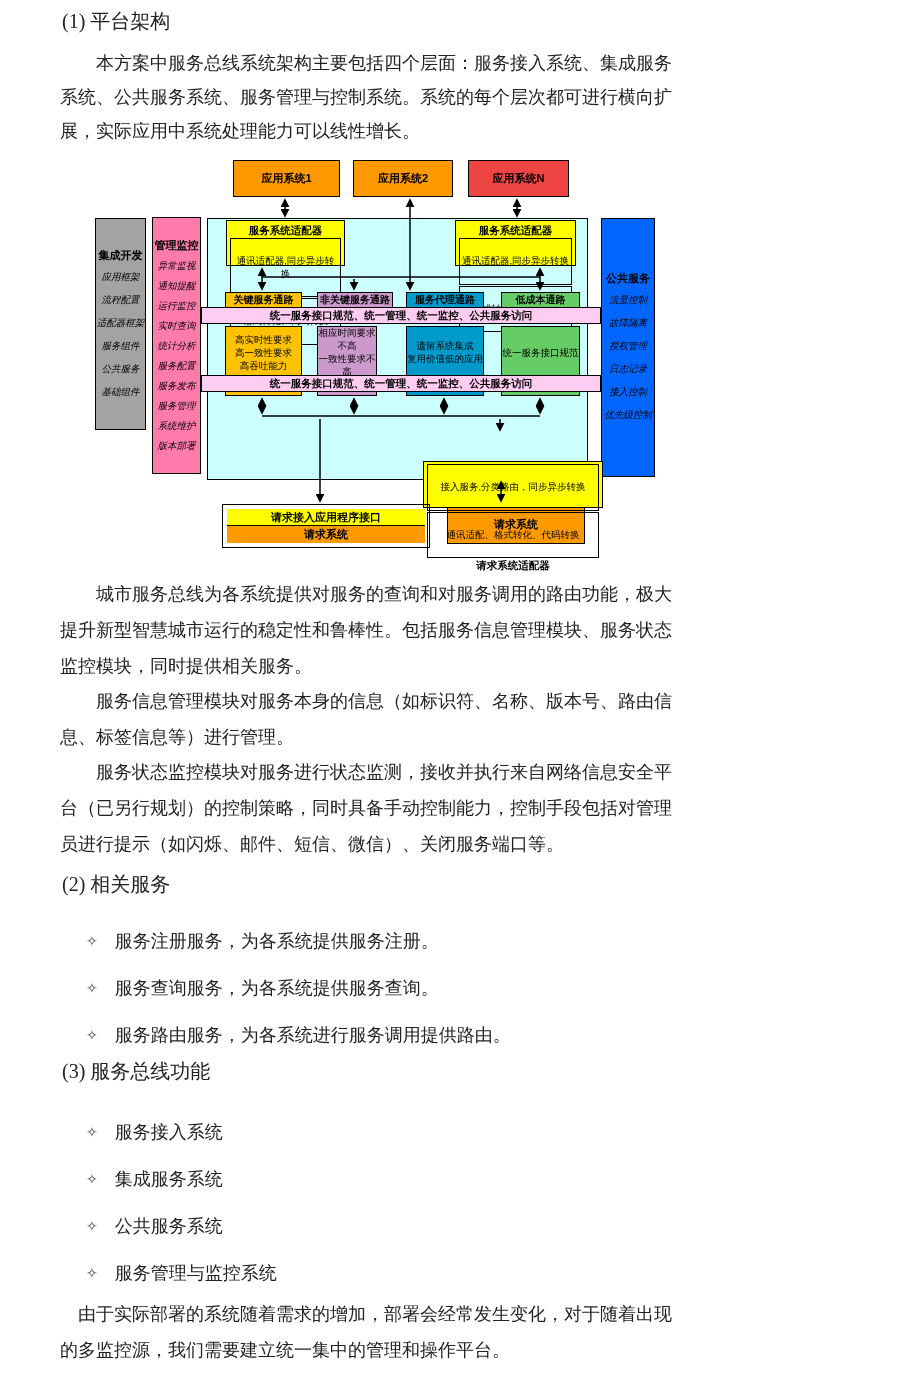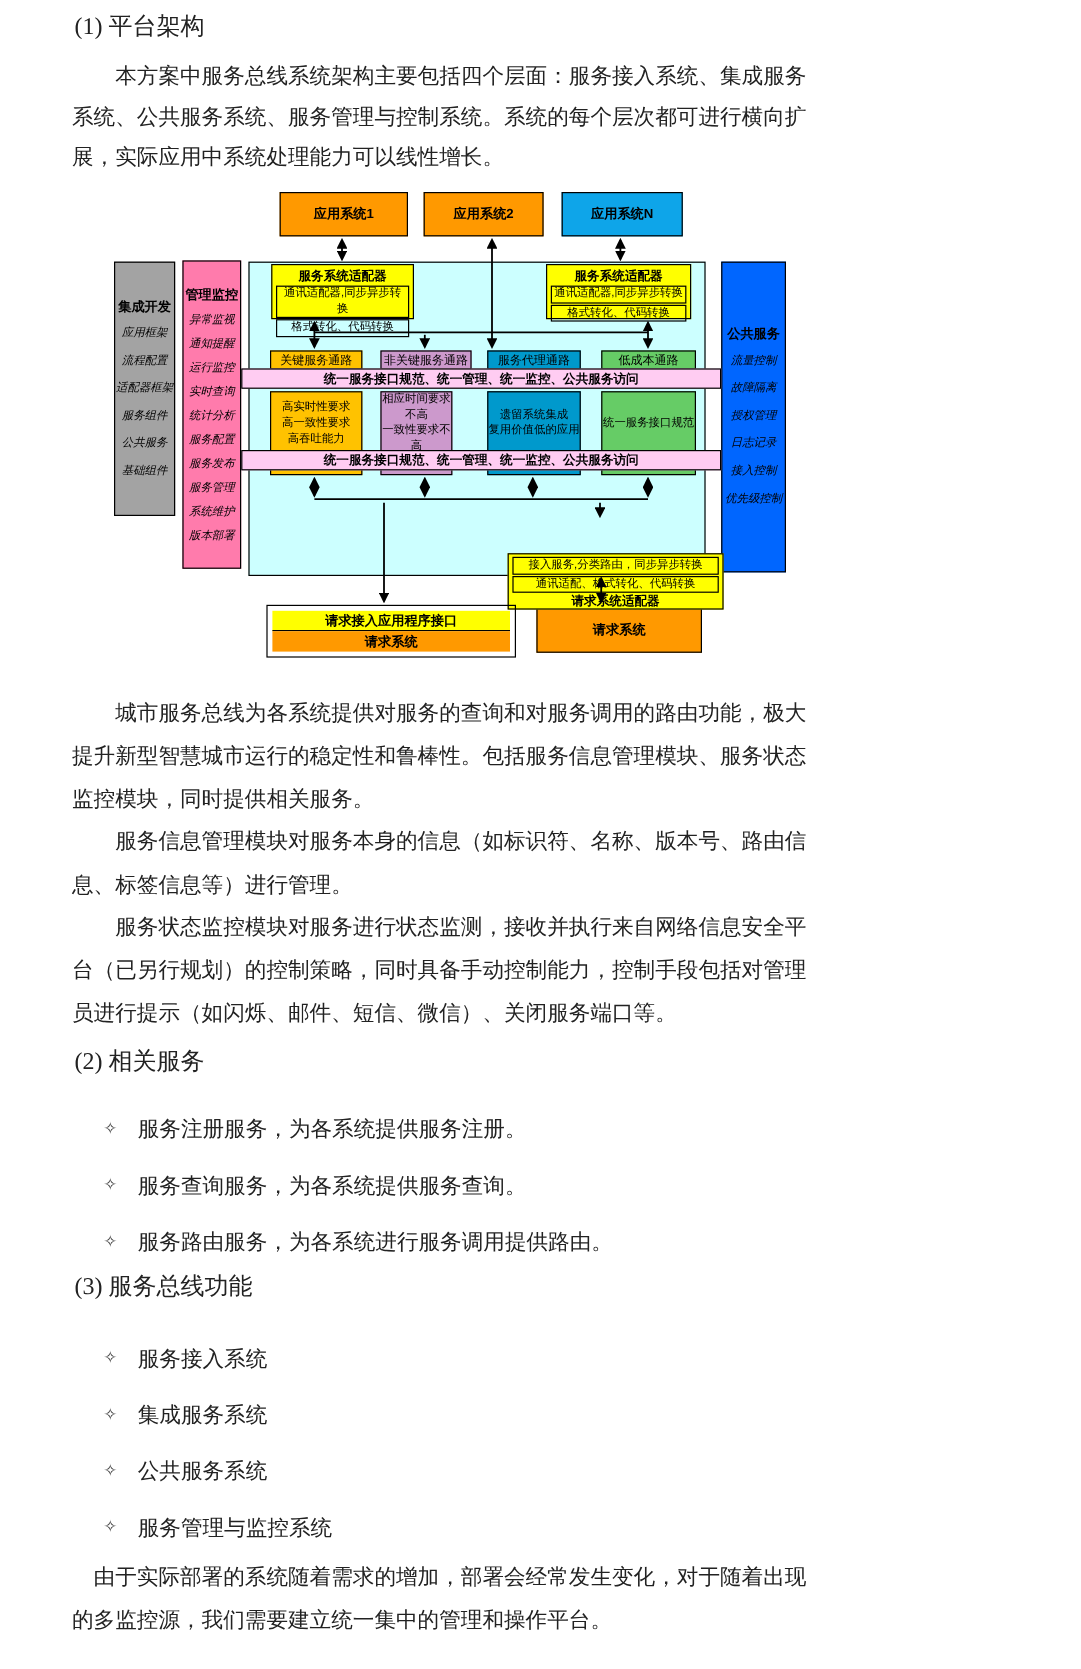--- a/index.html
+++ b/index.html
@@ -22,23 +22,23 @@
   .cyanarea{z-index:0}
   .sidebar{flex-direction:column;z-index:2}
   .sb-title{font-weight:700;font-size:11px;padding:3px 0}
   .sb-item{font-style:italic;font-size:9.5px}
   .sb-g .sb-item{padding:5px 0}
   .sb-p .sb-item{padding:3.5px 0}
   .sb-b .sb-item{padding:5px 0}
 
   .adapter{display:block;padding:2px 3px;z-index:2}
   .adapter .t{font-weight:700;font-size:10.5px;line-height:14px}
-  .adapter .r{border:1px solid #000;font-size:9.5px;line-height:12.5px;margin-top:1px;padding:0 1px}
-
-  .chan-h{font-weight:400;font-size:10px;z-index:2}
+  .adapter .r{border:1px solid #000;font-size:9.5px;line-height:12.5px;margin-top:1px;padding:16px 1px}
+
+  .chan-h{font-weight:700;font-size:10px;z-index:2}
   .chan-b{font-size:9.5px;line-height:13px;white-space:pre-line;z-index:2;padding-bottom:18px}
   .band{z-index:6;font-weight:700;font-size:10.5px;border:1px solid #000}
   .stack{flex-direction:column;padding:4px;z-index:2}
   .stack .row{width:100%;height:50%;display:flex;align-items:center;justify-content:center;
       font-weight:700;font-size:11px;border-bottom:1.5px solid #000}
   .stack .row:last-child{border-bottom:none}
   .bold11{font-weight:700;font-size:11px}
   .arrows{position:absolute;left:0;top:0;z-index:7;pointer-events:none}
 </style>
 </head>
@@ -48,21 +48,21 @@
 
   <div class="h" style="left:62px;top:8px">(1) 平台架构</div>
   <div class="para lh34" style="left:60px;top:46px">本方案中服务总线系统架构主要包括四个层面：服务接入系统、集成服务
 系统、公共服务系统、服务管理与控制系统。系统的每个层次都可进行横向扩
 展，实际应用中系统处理能力可以线性增长。</div>
 
   <div>
 
     <div class="dg appbox" style="left: 233px; top: 160px; width: 107px; height: 37px; background-color: rgb(255, 153, 0);">应用系统1</div>
     <div class="dg appbox" style="left: 353px; top: 160px; width: 100px; height: 37px; background-color: rgb(255, 153, 0);">应用系统2</div>
-    <div class="dg appbox" style="left: 468px; top: 160px; width: 101px; height: 37px; background-color: #0ea5e9;">应用系统N</div>
+    <div class="dg appbox" style="left: 468px; top: 160px; width: 101px; height: 37px; background-color: #ef4444;">应用系统N</div>
 
     <div class="dg cyanarea" style="left: 207px; top: 218px; width: 381px; height: 262px; background-color: rgb(204, 255, 255);"></div>
 
     <div class="dg sidebar sb-g" style="left: 95px; top: 218px; width: 51px; height: 212px; background-color: #a3a3a3;">
       <div class="sb-title">集成开发</div>
       <div class="sb-item">应用框架</div>
       <div class="sb-item">流程配置</div>
       <div class="sb-item">适配器框架</div>
       <div class="sb-item">服务组件</div>
       <div class="sb-item">公共服务</div>

